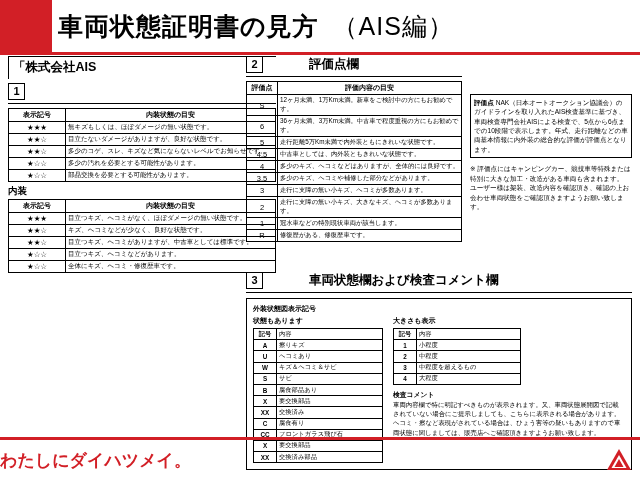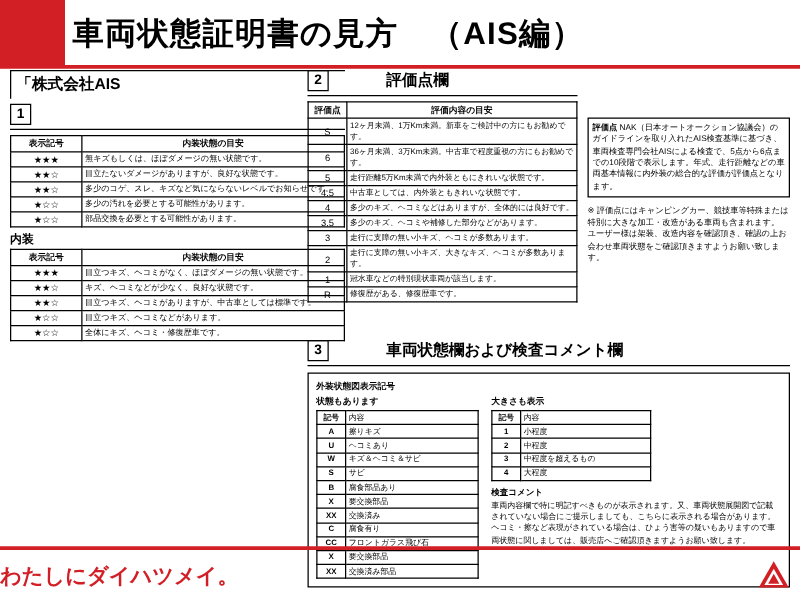--- a/index.html
+++ b/index.html
@@ -17,21 +17,21 @@
   .header{
     position:absolute;left:0;top:0;width:640px;height:52px;
     border-bottom:3px solid #d21f26;
     display:flex;align-items:center;
   }
   .header-title{
     font-size:25px;font-weight:bold;letter-spacing:1px;
     margin-left:58px;white-space:nowrap;
   }
   .header-sub{
-    font-size:25px;font-weight:bold;letter-spacing:1px;margin-left:26px;white-space:nowrap;
+    font-size:25px;font-weight:normal;letter-spacing:1px;margin-left:14px;white-space:nowrap;
   }
   .red-bar-left{
     position:absolute;left:0;top:0;width:52px;height:52px;background:#d21f26;
   }
 
   
   .col-left{position:absolute;left:8px;top:56px;width:268px;}
   .col-mid{position:absolute;left:246px;top:56px;width:190px;}
   .col-right{position:absolute;left:470px;top:94px;width:162px;}
   .col-bottom{position:absolute;left:246px;top:272px;width:386px;}

